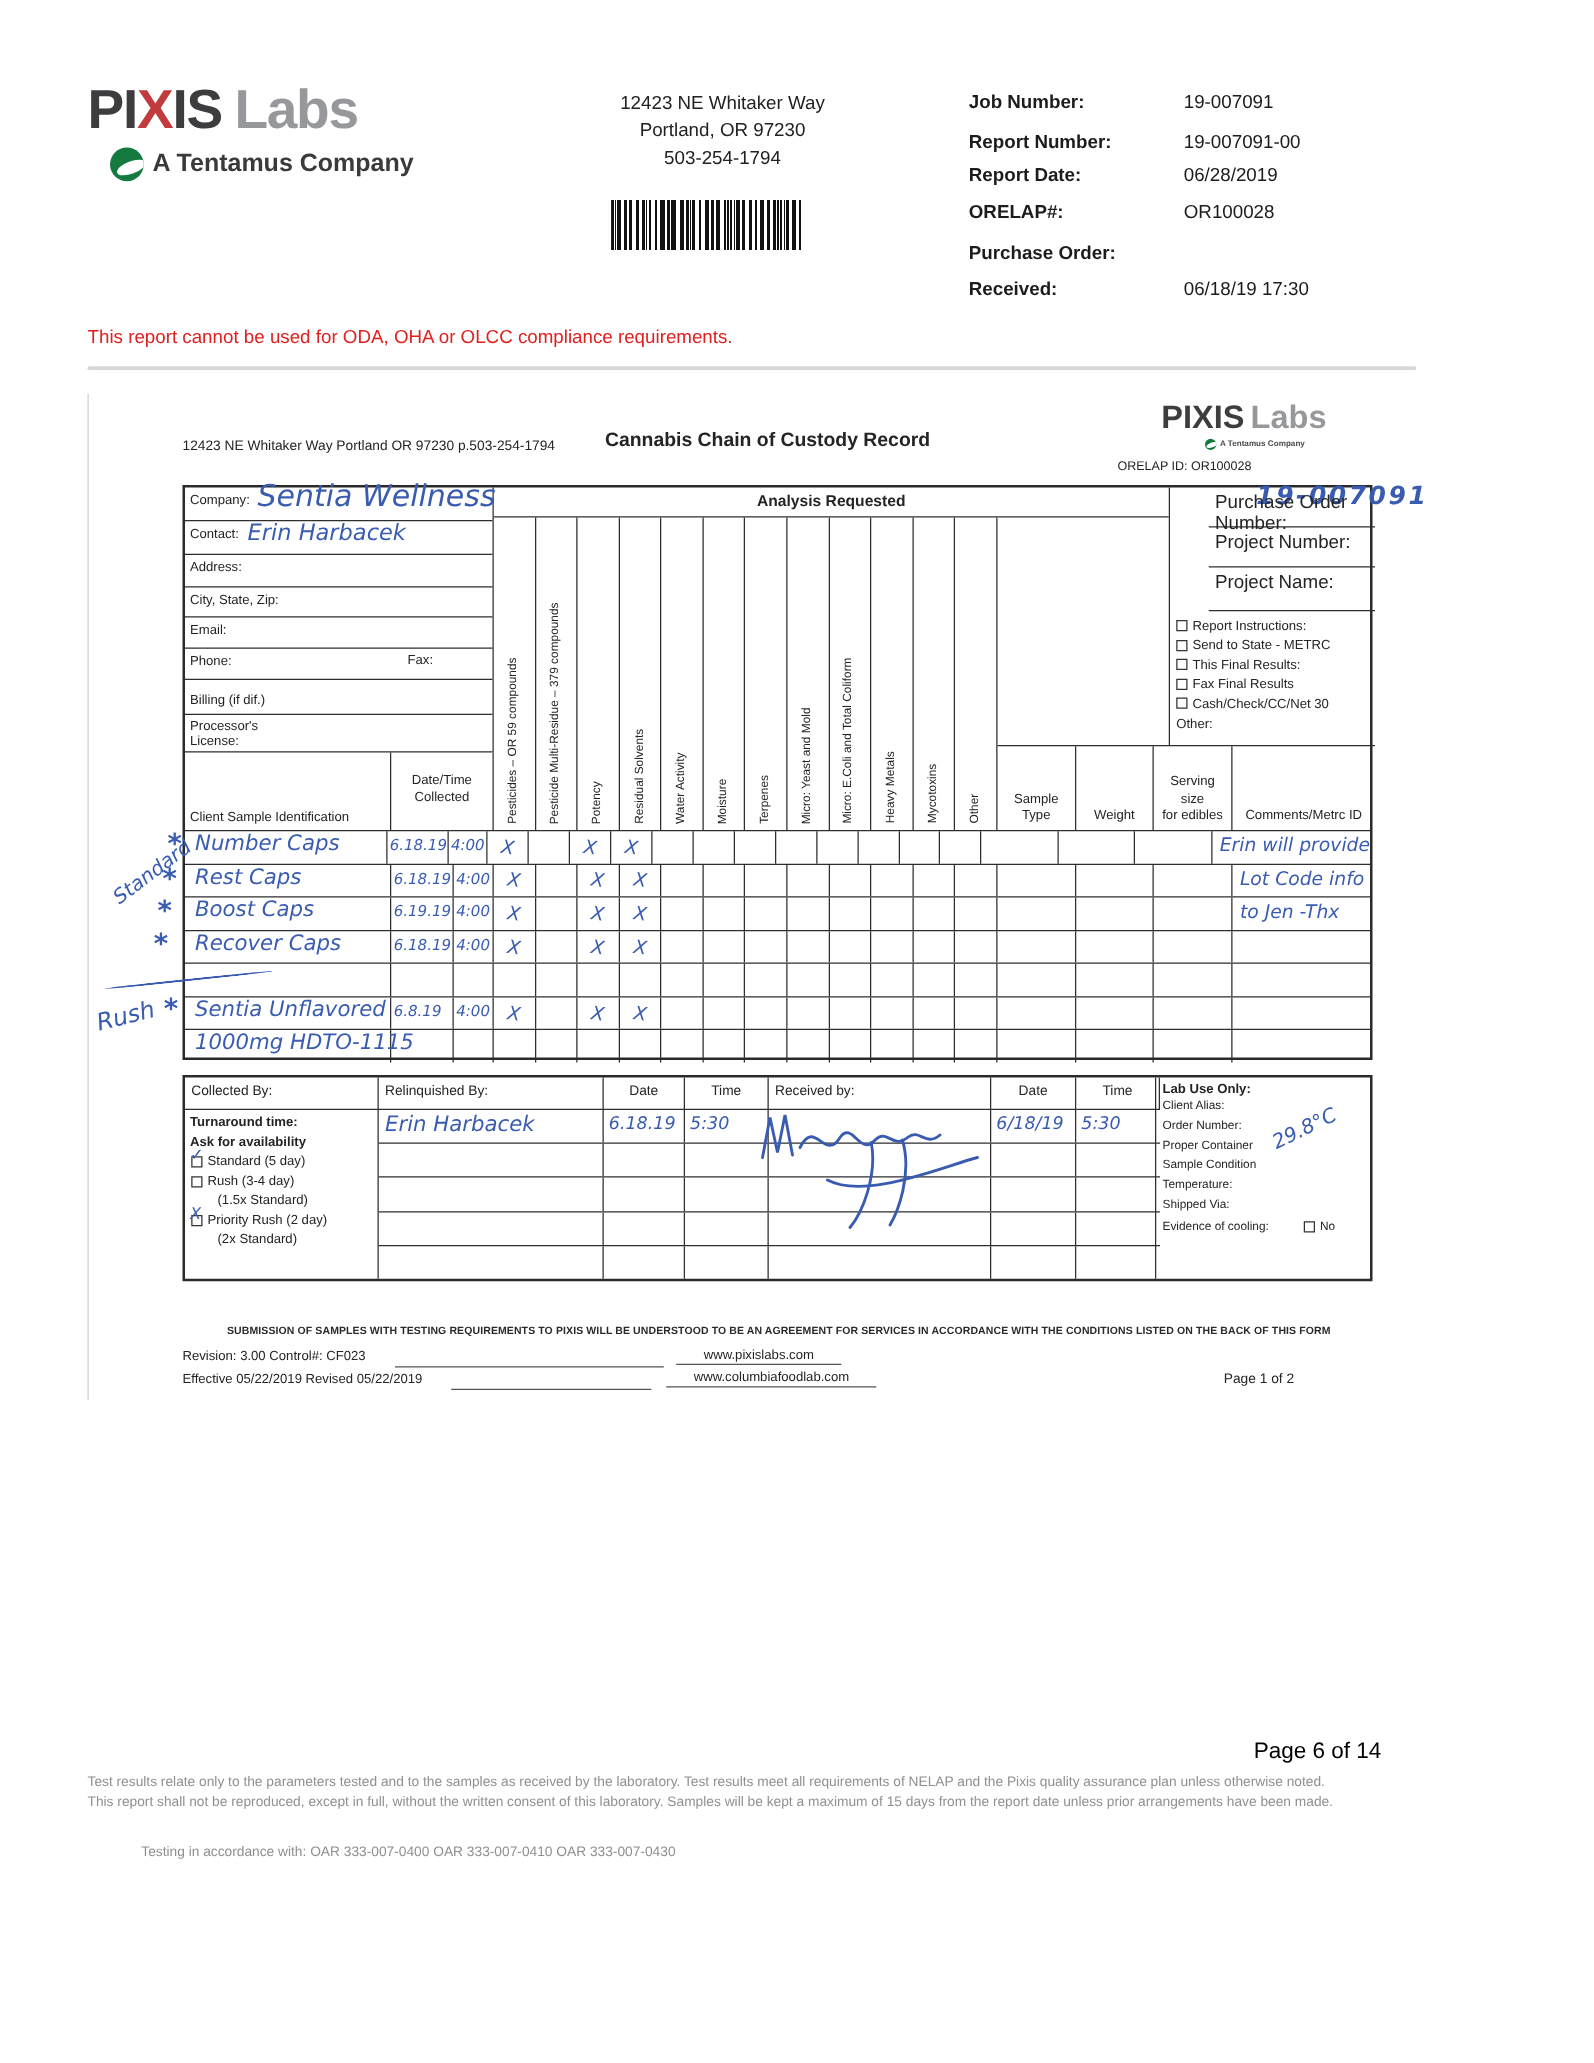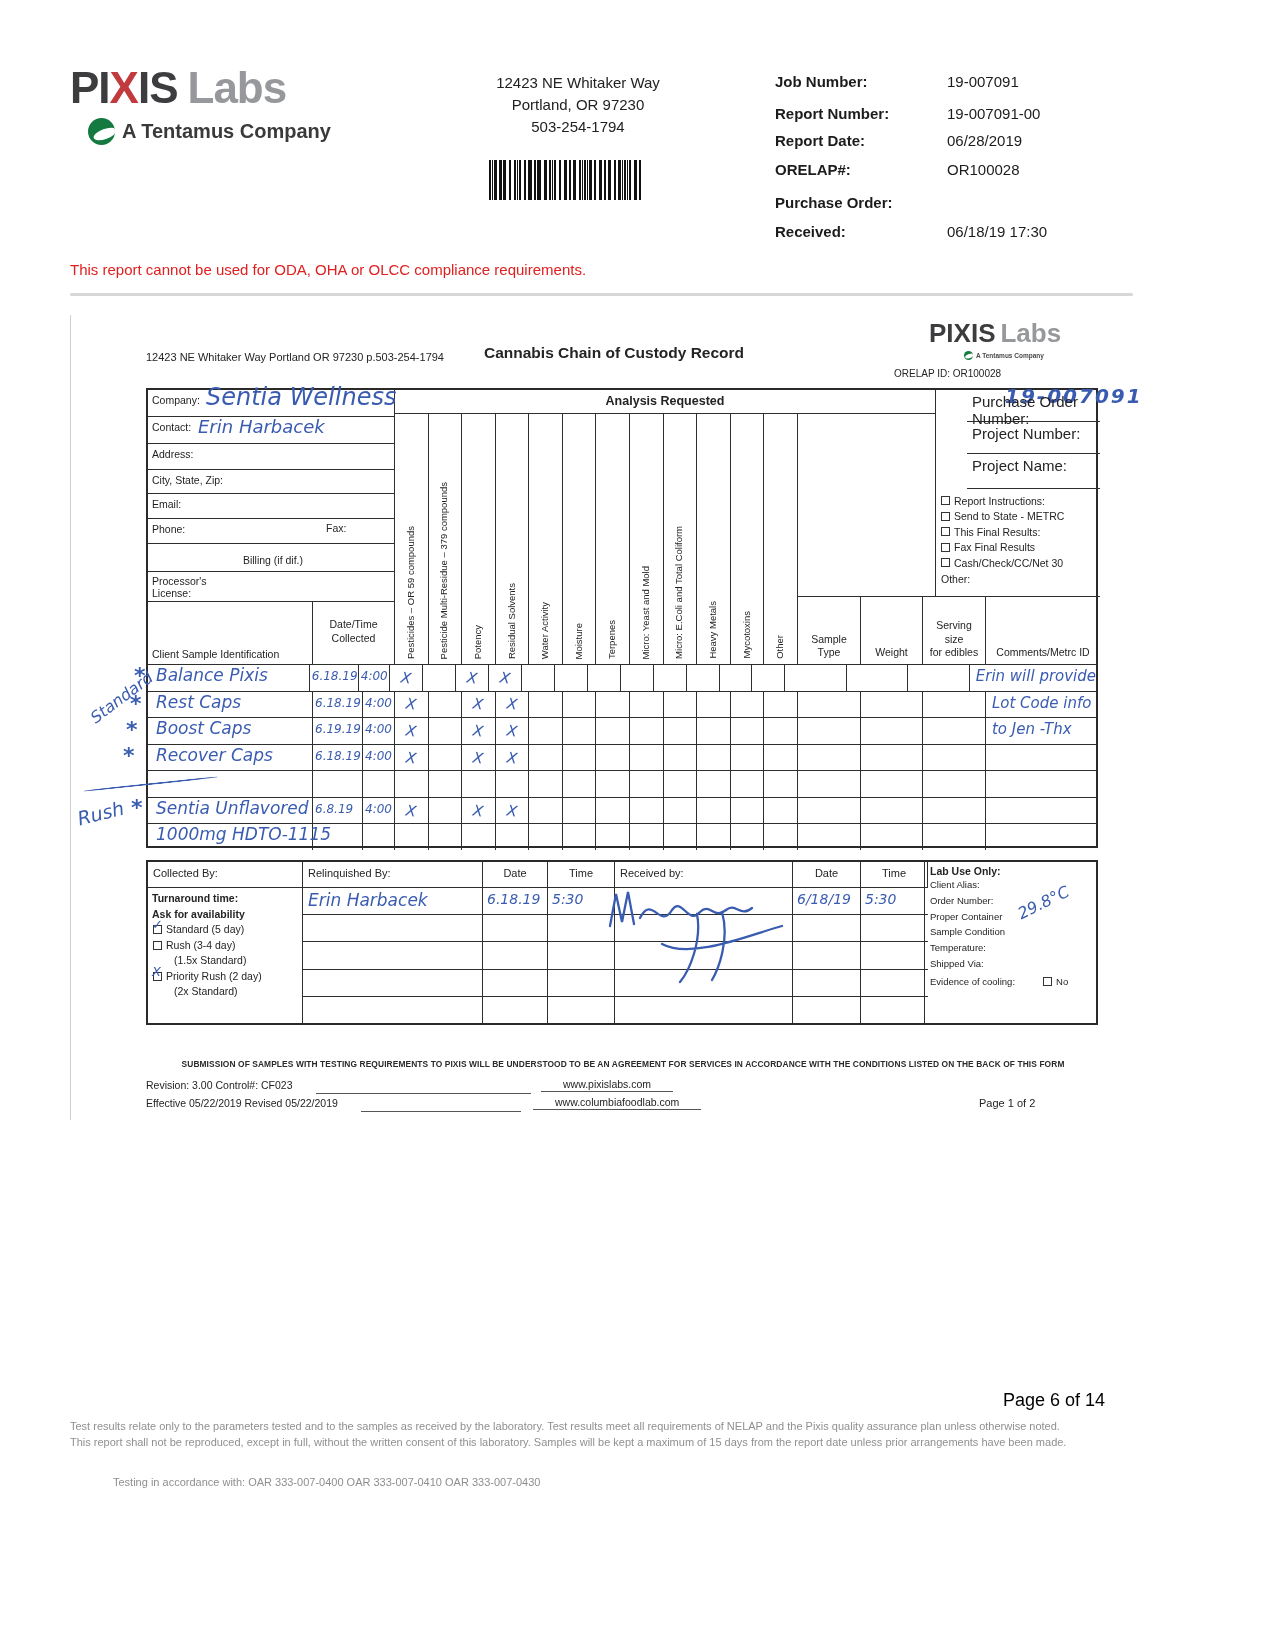--- a/index.html
+++ b/index.html
@@ -185,21 +185,21 @@
         <div class="crow" style="height:24px;">
           <span class="flabel">City, State, Zip:</span>
         </div>
         <div class="crow" style="height:25px;">
           <span class="flabel">Email:</span>
         </div>
         <div class="crow" style="height:25px;">
           <span class="flabel">Phone:</span>
           <span class="fax">Fax:</span>
         </div>
-        <div class="crow" style="height:28px;text-align:center;">
+        <div class="crow" style="height:28px;">
           <span class="flabel" style="padding-top:10px;">Billing (if dif.)</span>
         </div>
         <div class="crow" style="height:30px;">
           <span class="flabel" style="width:85px;">Processor's License:</span>
         </div>
       </div>
 
       <div class="idh">
         <span>Client Sample Identification</span>
       </div>
@@ -294,21 +294,21 @@
           <div>size</div>
           <div>for edibles</div>
         </div>
         <div class="bb" style="flex:1;">
           <div>Comments/Metrc ID</div>
         </div>
       </div>
 
       <div class="sample-rows">
           <div class="srow">
-            <div class="scell c-name"><span class="hand nmtx">Balance Pixis</span></div>
+            <div class="scell c-name"><span class="hand nmtx">Number Caps</span></div>
             <div class="scell c-date"><span class="hand dttx">6.18.19</span></div>
             <div class="scell c-time"><span class="hand dttx">4:00</span></div>
             <div class="scell c-mark">
               <span class="hand xmk">X</span>
             </div>
             <div class="scell c-mark"></div>
             <div class="scell c-mark">
               <span class="hand xmk">X</span>
             </div>
             <div class="scell c-mark">

